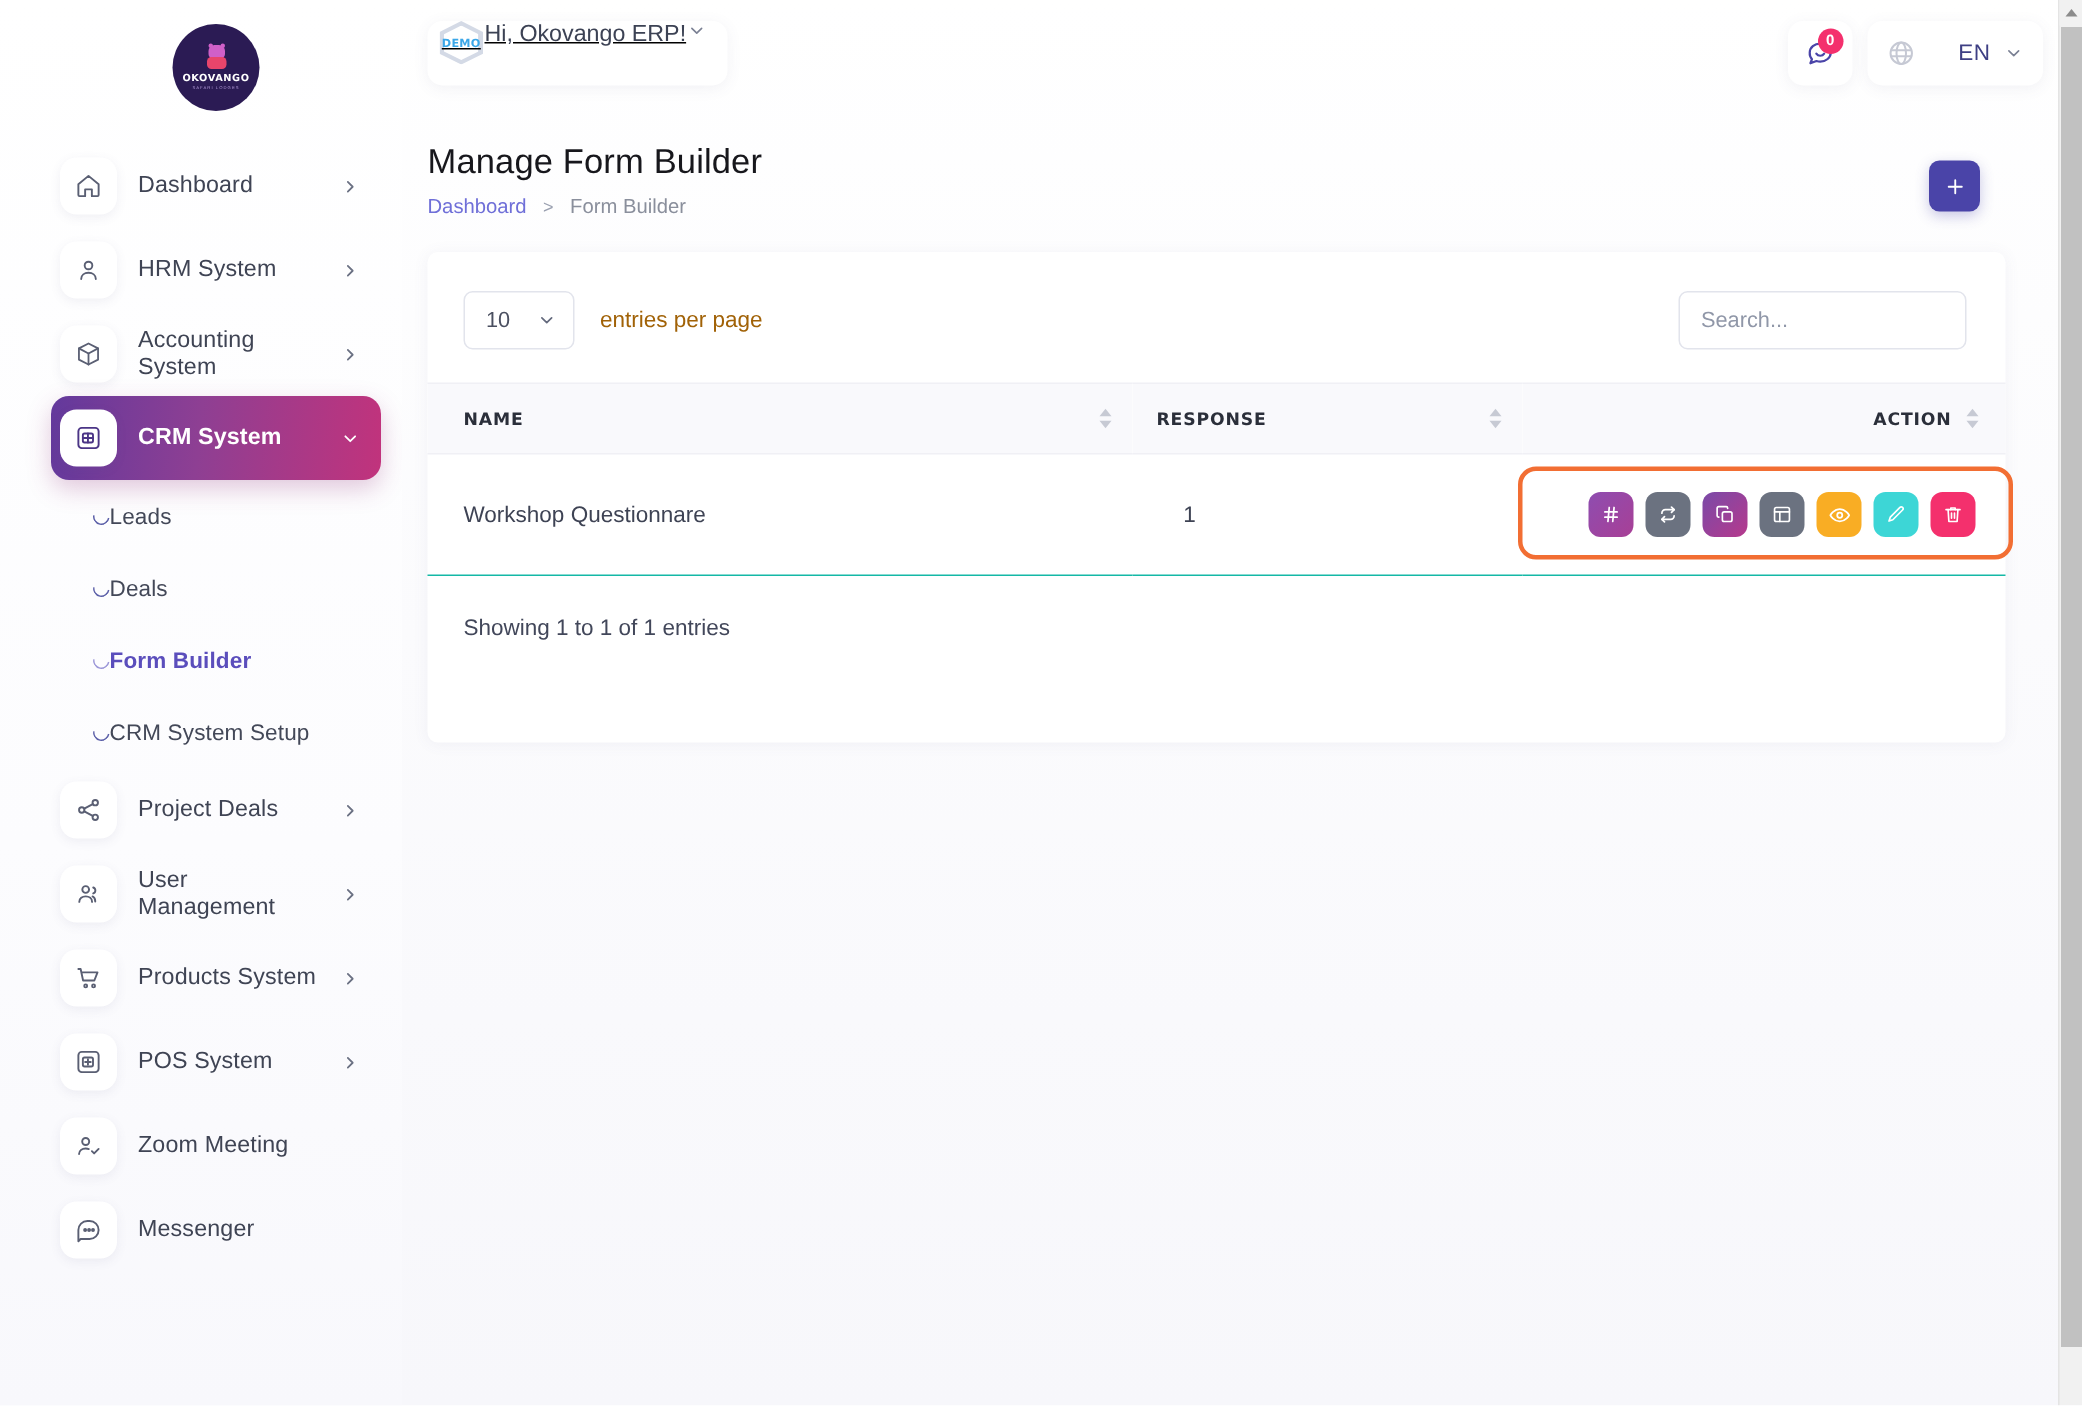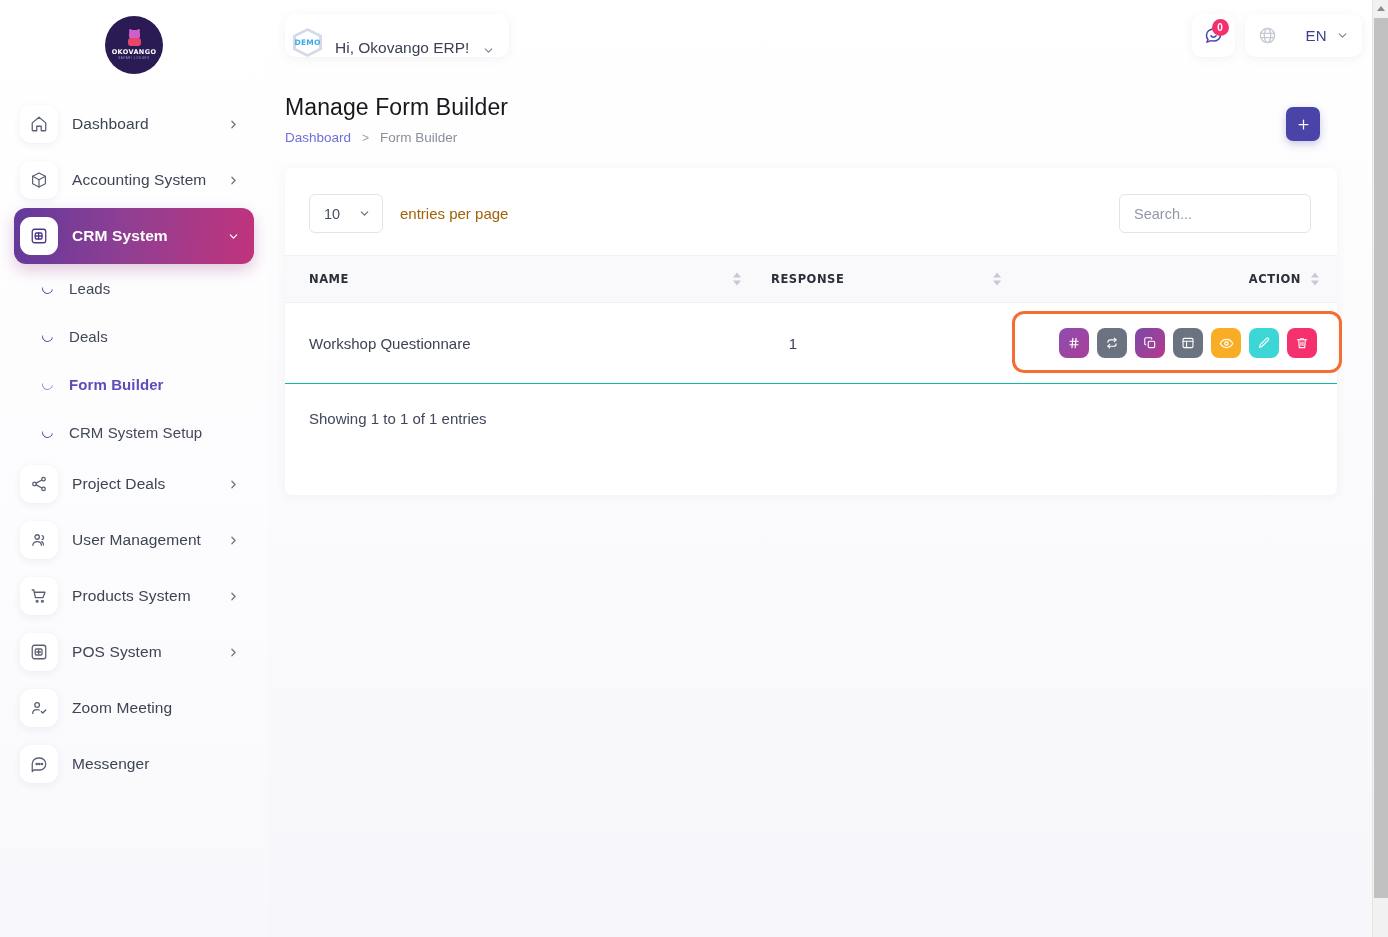--- a/index.html
+++ b/index.html
@@ -34,20 +34,21 @@
     position: absolute; top: 18px; left: 1px; width: 14px; height: 880px;
     background: #c1c1c1; border-radius: 0;
   }
 
   
   .sidebar {
     position: absolute; left: 0; top: 0; width: 268px; height: 937px;
     background: linear-gradient(180deg,#ffffff 0%,#fcfcfe 60%,#f8f8fc 100%);
     padding-top: 8px;
     overflow: hidden;
+    padding-left: 20px;
   }
   .logo-wrap { display: flex; justify-content: center; padding: 8px 0 22px 0; }
   .logo {
     width: 58px; height: 58px; border-radius: 50%;
     background: #2b1b54;
     display: flex; flex-direction: column; align-items: center; justify-content: center;
     position: relative; overflow: hidden;
   }
   .logo-hippo {
     width: 15px; height: 17px; position: relative; margin-bottom: 1px;
@@ -93,42 +94,42 @@
 
   .nav-item.active {
     background: linear-gradient(95deg,#63399c 0%,#8e3f93 45%,#c1337c 100%);
     box-shadow: 0 6px 16px rgba(150,60,130,.28);
   }
   .nav-item.active .nav-label { color: #ffffff; font-weight: bold; }
   .nav-item.active .nav-icon { color: #4b3586; }
   .nav-item.active .nav-chevron { color: #ffffff; }
 
   .sub-item {
-    display: flex; align-items: center; gap: 16px;
+    display: flex; align-items: center; 
     height: 48px; padding-left: 28px; cursor: pointer;
   }
   .sub-bullet {
     width: 11px; height: 11px; min-width: 11px;
     border-radius: 50%; border: 1.6px solid #5b5fa8;
     border-top-color: transparent; border-right-color: transparent;
     transform: rotate(-35deg);
   }
   .sub-label { font-size: 15px; color: #434858; letter-spacing: .1px; }
   .sub-item.current .sub-label { color: #5b4ebc; font-weight: bold; }
   .sub-item.current .sub-bullet { border-color: #9b96d8; border-top-color: transparent; border-right-color: transparent; }
 
   
   .topbar {
     position: absolute; left: 268px; top: 0; right: 16px; height: 72px;
   }
   .user-pill {
     position: absolute; left: 17px; top: 14px;
     height: 43px; border-radius: 10px; background: #ffffff;
     box-shadow: 0 2px 10px rgba(90,90,130,.08);
-    display: flex; align-items: flex-end; gap: 13px; padding: 0 14px 0 8px;
+    display: flex; align-items: flex-start; gap: 1px; padding: 0 14px 0 8px; text-decoration: underline;
   }
   .demo-badge {
     width: 29px; height: 29px; position: relative;
     display: flex; align-items: center; justify-content: center;
   }
   .demo-hex {
     position: absolute; inset: 0;
     background: #d4dae6;
     clip-path: polygon(50% 0%, 100% 25%, 100% 75%, 50% 100%, 0% 75%, 0% 25%);
   }
@@ -290,20 +291,34 @@
             </svg>
         </span>
         <span class="nav-label">Dashboard</span>
         <span class="nav-chevron">
           <svg width="13" height="13" viewBox="0 0 24 24" fill="none" stroke="currentColor" stroke-width="2.2" stroke-linecap="round" stroke-linejoin="round">
               <polyline points="9 18 15 12 9 6"></polyline>
             </svg>
         </span>
       </div>
 
+      <div class="nav-item">
+        <span class="nav-icon">
+          <svg width="18" height="18" viewBox="0 0 24 24" fill="none" stroke="currentColor" stroke-width="1.7" stroke-linecap="round" stroke-linejoin="round">
+              <circle cx="12" cy="8" r="3.4"></circle>
+              <path d="M5.5 20c0-3.6 2.9-5.5 6.5-5.5s6.5 1.9 6.5 5.5"></path>
+            </svg>
+        </span>
+        <span class="nav-label">HRM System</span>
+        <span class="nav-chevron">
+          <svg width="13" height="13" viewBox="0 0 24 24" fill="none" stroke="currentColor" stroke-width="2.2" stroke-linecap="round" stroke-linejoin="round">
+              <polyline points="9 18 15 12 9 6"></polyline>
+            </svg>
+        </span>
+      </div>
 
       <div class="nav-item">
         <span class="nav-icon">
           <svg width="18" height="18" viewBox="0 0 24 24" fill="none" stroke="currentColor" stroke-width="1.6" stroke-linecap="round" stroke-linejoin="round">
               <path d="M12 2.6 20.5 7v10L12 21.4 3.5 17V7z"></path>
               <path d="M3.5 7 12 11.6 20.5 7"></path>
               <path d="M12 11.6v9.8"></path>
             </svg>
         </span>
         <span class="nav-label">Accounting System</span>

